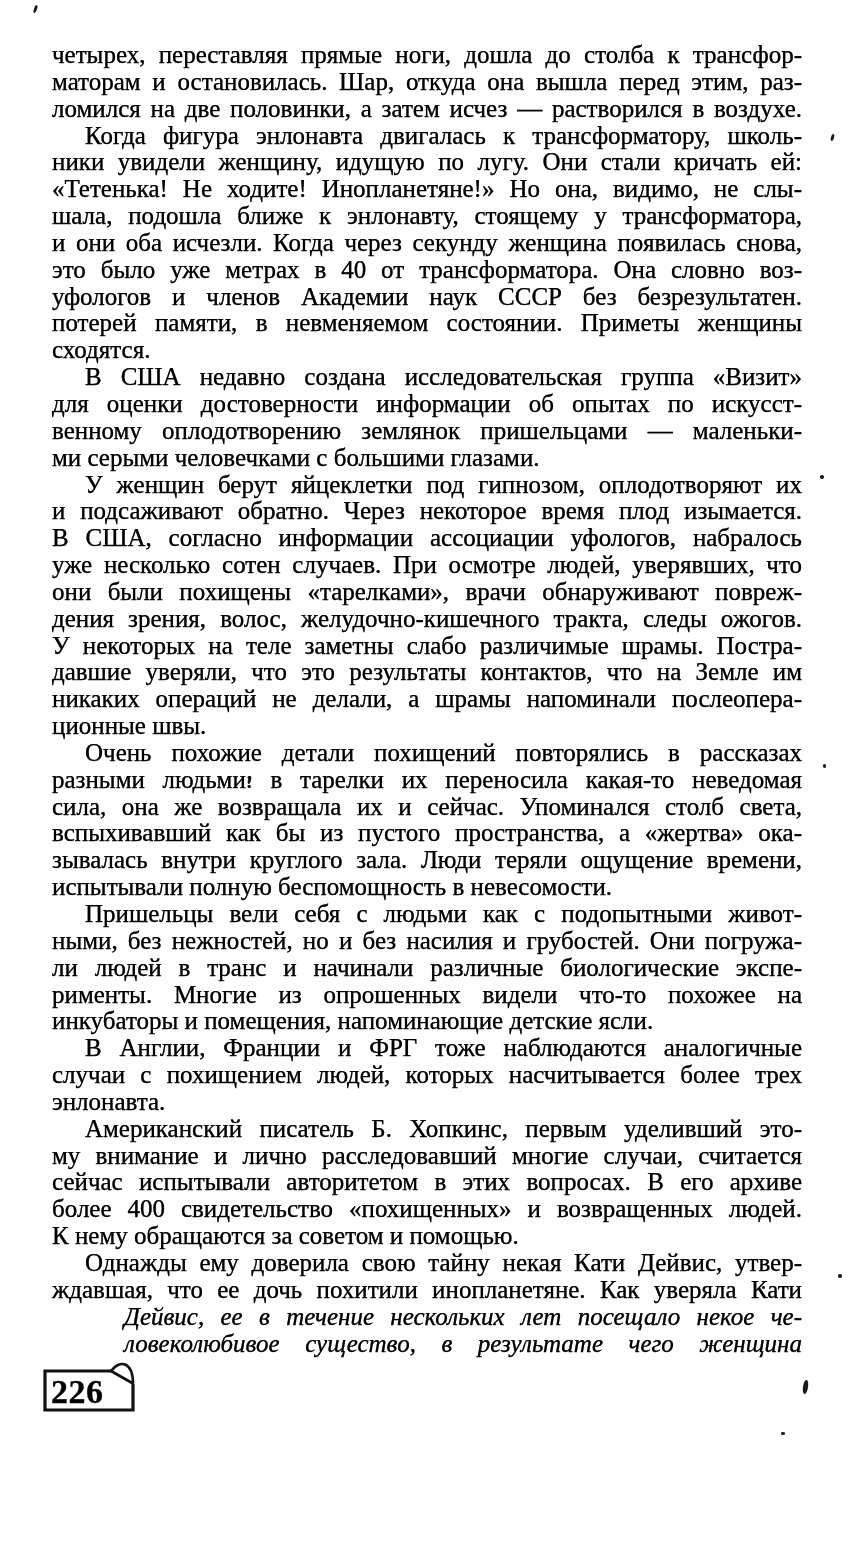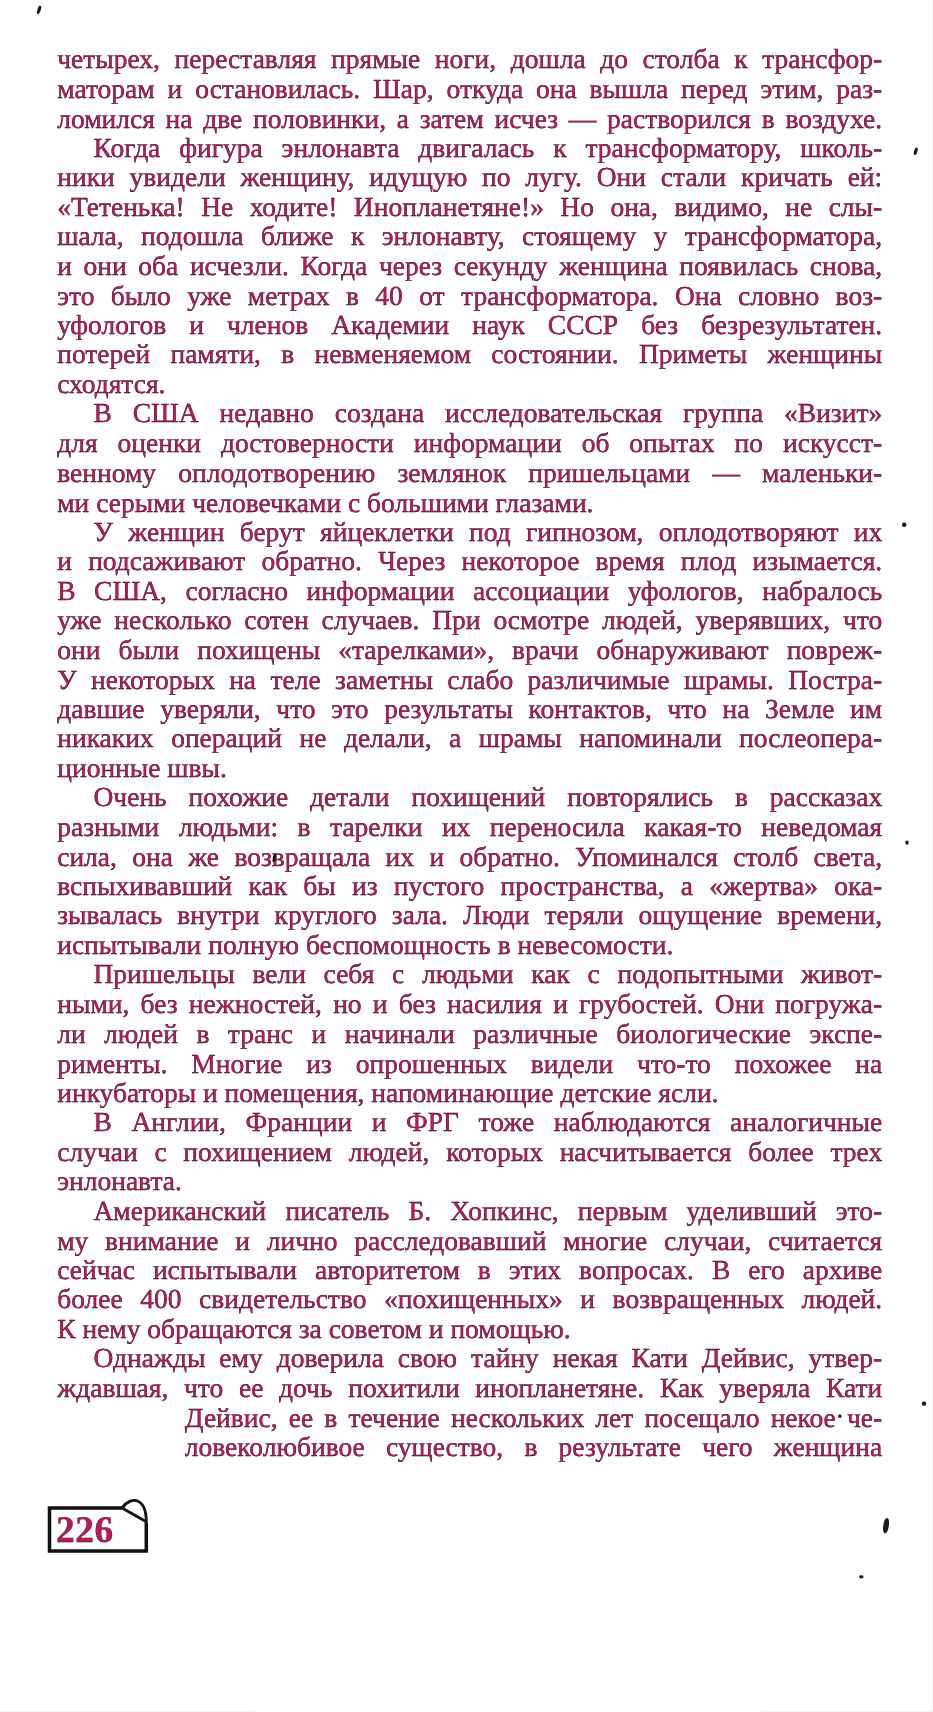--- a/index.html
+++ b/index.html
@@ -1,35 +1,35 @@
 <!DOCTYPE html>
 <html lang="ru"><head>
 <meta charset="utf-8">
 <style>
   html,body{margin:0;padding:0;background:#e8e8e8;}
   .page{
     position:relative;
     width:848px;height:1556px;
     background:#fefefe;
     overflow:hidden;
-    color:#be185d;
+    color:#000000;
     font-family:"Liberation Serif","DejaVu Serif",serif;
   }
   .text-block{
     position:absolute;
     left:52px;top:42px;width:750px;
     font-size:25px;
     line-height:26.85px;
     -webkit-text-stroke:0.25px #0d0d0d;
     text-shadow:0 0 0.4px rgba(0,0,0,0.55);
   }
   .line{text-align:justify;text-align-last:left;}
   .line.j{text-align-last:justify;}
   .line.ind{text-indent:33px;}
-  .line.bb{margin-left:116px;}
+  .line.bb{margin-left:72px;font-style:italic;}
   .page-box{
     position:absolute;left:41px;top:1362px;width:96px;height:52px;text-align:center;
   }
   .page-box svg{position:absolute;left:0;top:0;}
   .page-num{
     position:absolute;left:10px;top:13px;
     font-size:34px;font-weight:bold;line-height:1;
     letter-spacing:0.5px;
     -webkit-text-stroke:0.3px #0d0d0d;
   }
@@ -55,27 +55,28 @@
       <div class="line">сходятся.</div>
       <div class="line j ind">В США недавно создана исследовательская группа «Визит»</div>
       <div class="line j">для оценки достоверности информации об опытах по искусст-</div>
       <div class="line j">венному оплодотворению землянок пришельцами — маленьки-</div>
       <div class="line">ми серыми человечками с большими глазами.</div>
       <div class="line j ind">У женщин берут яйцеклетки под гипнозом, оплодотворяют их</div>
       <div class="line j">и подсаживают обратно. Через некоторое время плод изымается.</div>
       <div class="line j">В США, согласно информации ассоциации уфологов, набралось</div>
       <div class="line j">уже несколько сотен случаев. При осмотре людей, уверявших, что</div>
       <div class="line j">они были похищены «тарелками», врачи обнаруживают повреж-</div>
+      <div class="line j">дения зрения, волос, желудочно-кишечного тракта, следы ожогов.</div>
       <div class="line j">У некоторых на теле заметны слабо различимые шрамы. Постра-</div>
       <div class="line j">давшие уверяли, что это результаты контактов, что на Земле им</div>
       <div class="line j">никаких операций не делали, а шрамы напоминали послеопера-</div>
       <div class="line">ционные швы.</div>
       <div class="line j ind">Очень похожие детали похищений повторялись в рассказах</div>
       <div class="line j">разными людьми: в тарелки их переносила какая-то неведомая</div>
-      <div class="line j">сила, она же возвращала их и обратно. Упоминался столб света,</div>
+      <div class="line j">сила, она же возвращала их и сейчас. Упоминался столб света,</div>
       <div class="line j">вспыхивавший как бы из пустого пространства, а «жертва» ока-</div>
       <div class="line j">зывалась внутри круглого зала. Люди теряли ощущение времени,</div>
       <div class="line">испытывали полную беспомощность в невесомости.</div>
       <div class="line j ind">Пришельцы вели себя с людьми как с подопытными живот-</div>
       <div class="line j">ными, без нежностей, но и без насилия и грубостей. Они погружа-</div>
       <div class="line j">ли людей в транс и начинали различные биологические экспе-</div>
       <div class="line j">рименты. Многие из опрошенных видели что-то похожее на</div>
       <div class="line">инкубаторы и помещения, напоминающие детские ясли.</div>
       <div class="line j ind">В Англии, Франции и ФРГ тоже наблюдаются аналогичные</div>
       <div class="line j">случаи с похищением людей, которых насчитывается более трех</div>

